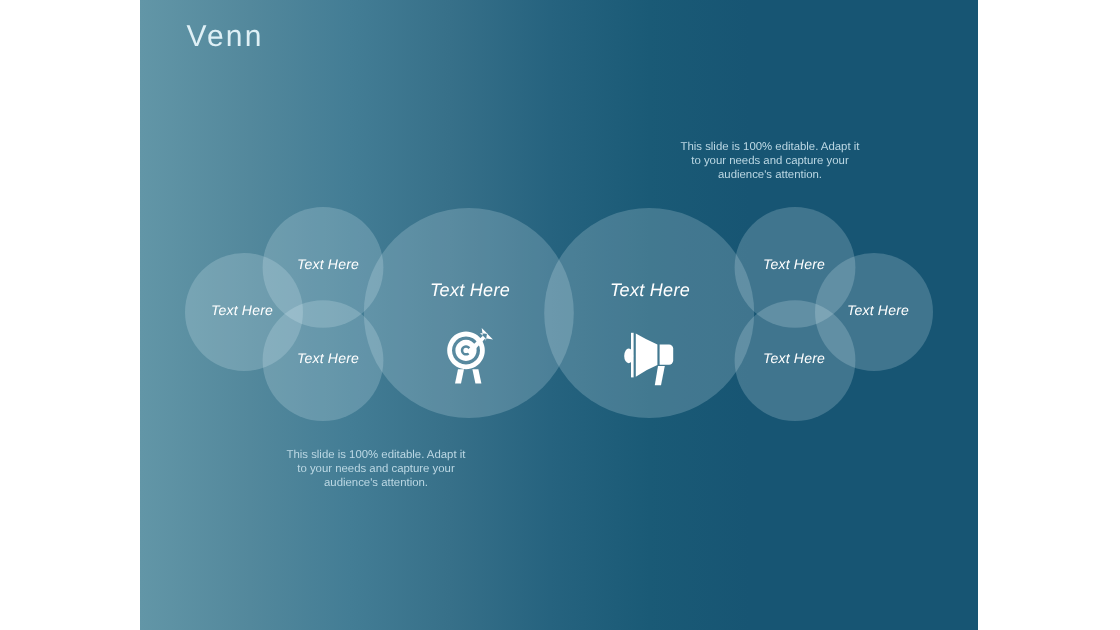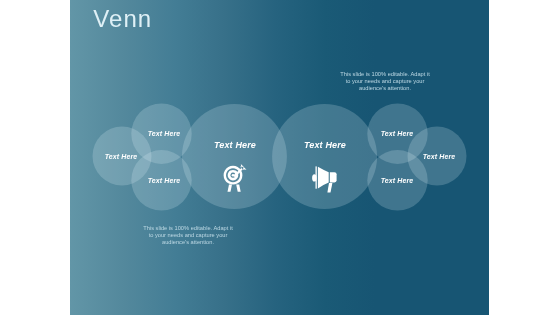--- a/index.html
+++ b/index.html
@@ -4,24 +4,24 @@
 <title>Venn</title>
 <style>
   html,body{margin:0;padding:0;background:#ffffff;}
   body{width:560px;height:315px;overflow:hidden;
        font-family:"Liberation Sans","DejaVu Sans",sans-serif;}
   #slide{position:absolute;left:70px;top:0;width:419px;height:315px;overflow:hidden;
     background:linear-gradient(90deg,
       rgb(98,150,167) 0%, rgb(83,136,156) 13.13%, rgb(67,125,149) 25.06%,
       rgb(55,112,137) 36.99%, rgb(38,99,127) 48.93%, rgb(26,90,118) 60.86%,
       rgb(23,85,115) 72.79%, rgb(23,85,115) 100%);}
-  #title{position:absolute;left:23.2px;top:8px;font-size:24px;font-weight:300;
+  #title{position:absolute;left:23.2px;top:8px;font-size:15px;font-weight:300;
     color:#dff0f6;letter-spacing:1.1px;line-height:21px;white-space:nowrap;}
   .venn,.icons{position:absolute;left:0;top:0;}
-  .lbl{position:absolute;color:#ffffff;font-style:italic;font-weight:bold;
+  .lbl{position:absolute;color:#ffffff;font-style:italic;font-weight:normal;
     white-space:nowrap;transform:translate(-50%,-50%);text-align:center;}
   .lbl.s{font-size:7px;letter-spacing:0.1px;}
   .lbl.b{font-size:9px;letter-spacing:0.15px;}
   .note{position:absolute;color:#bcd8e4;font-size:5.7px;line-height:6.9px;
     text-align:center;white-space:pre-line;width:120px;transform:translateX(-50%);}
 </style>
 </head>
 <body>
 
 <div id="slide">

